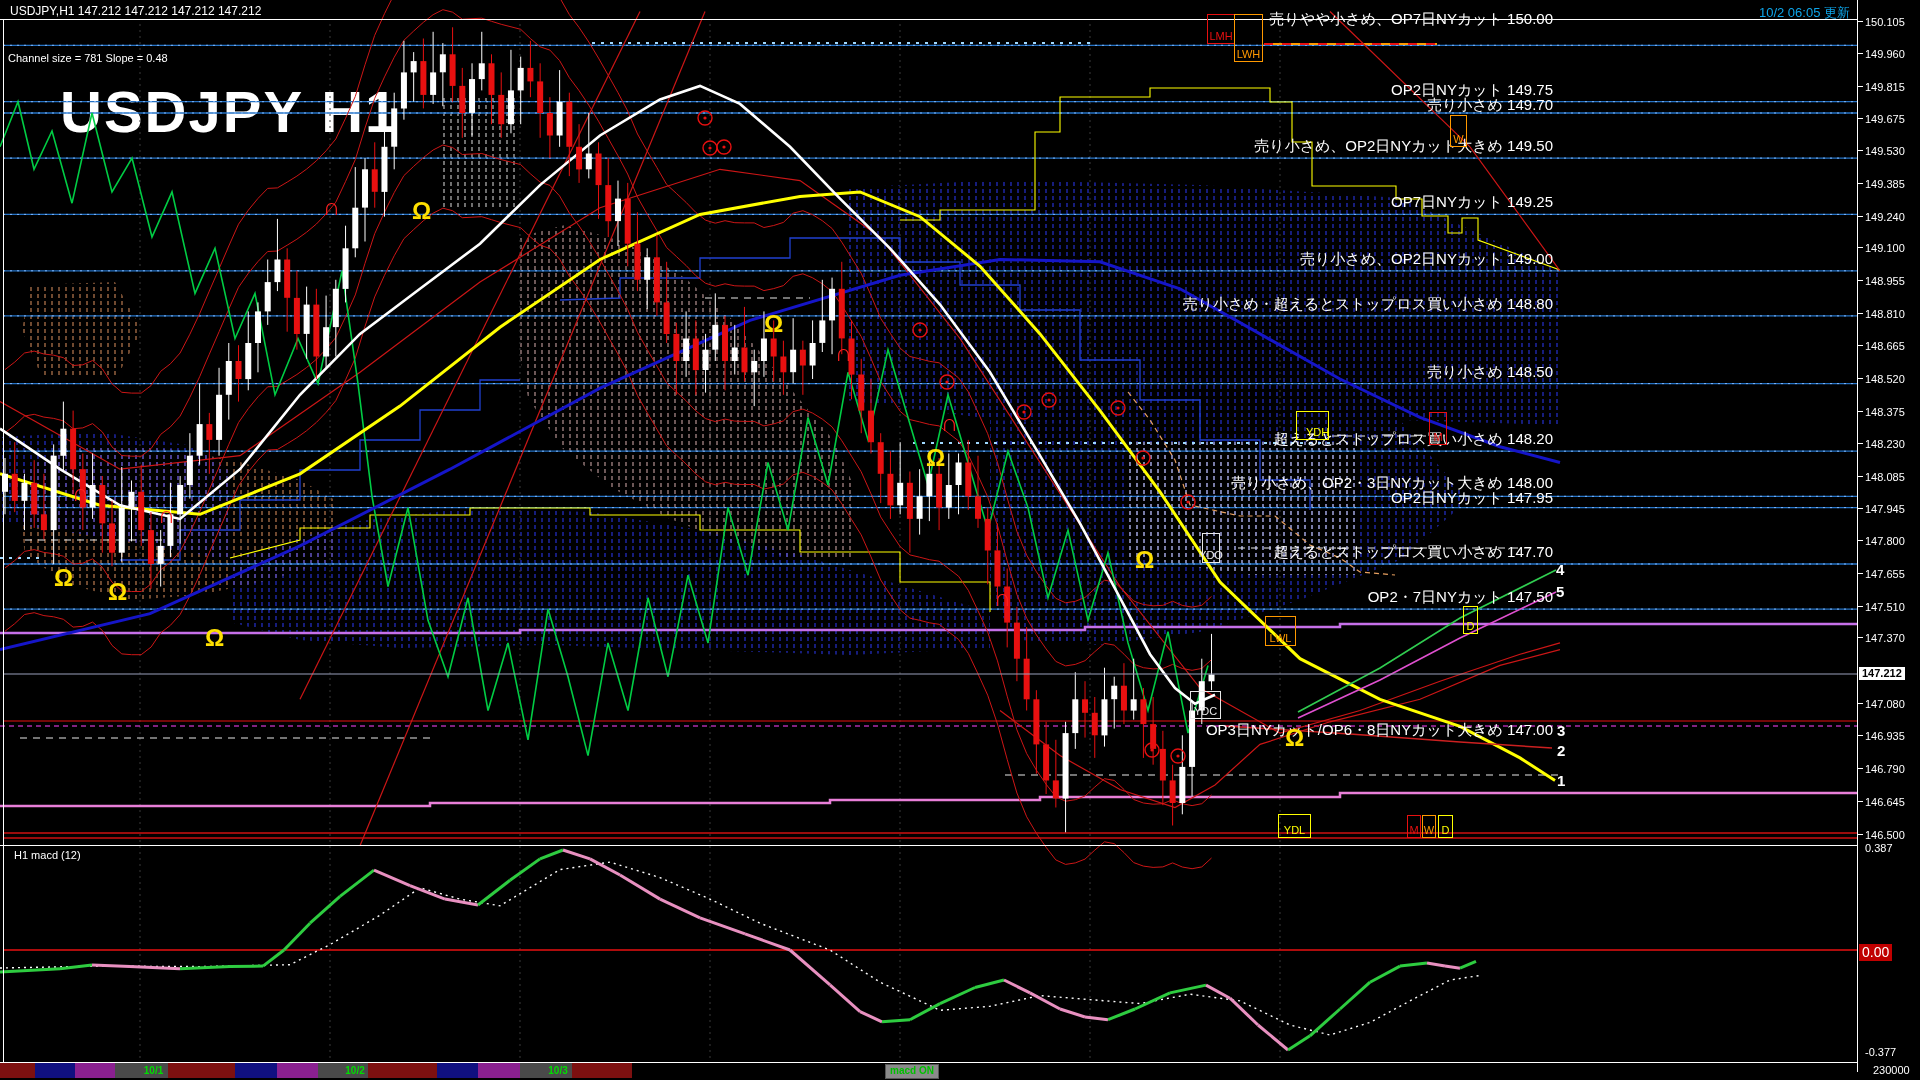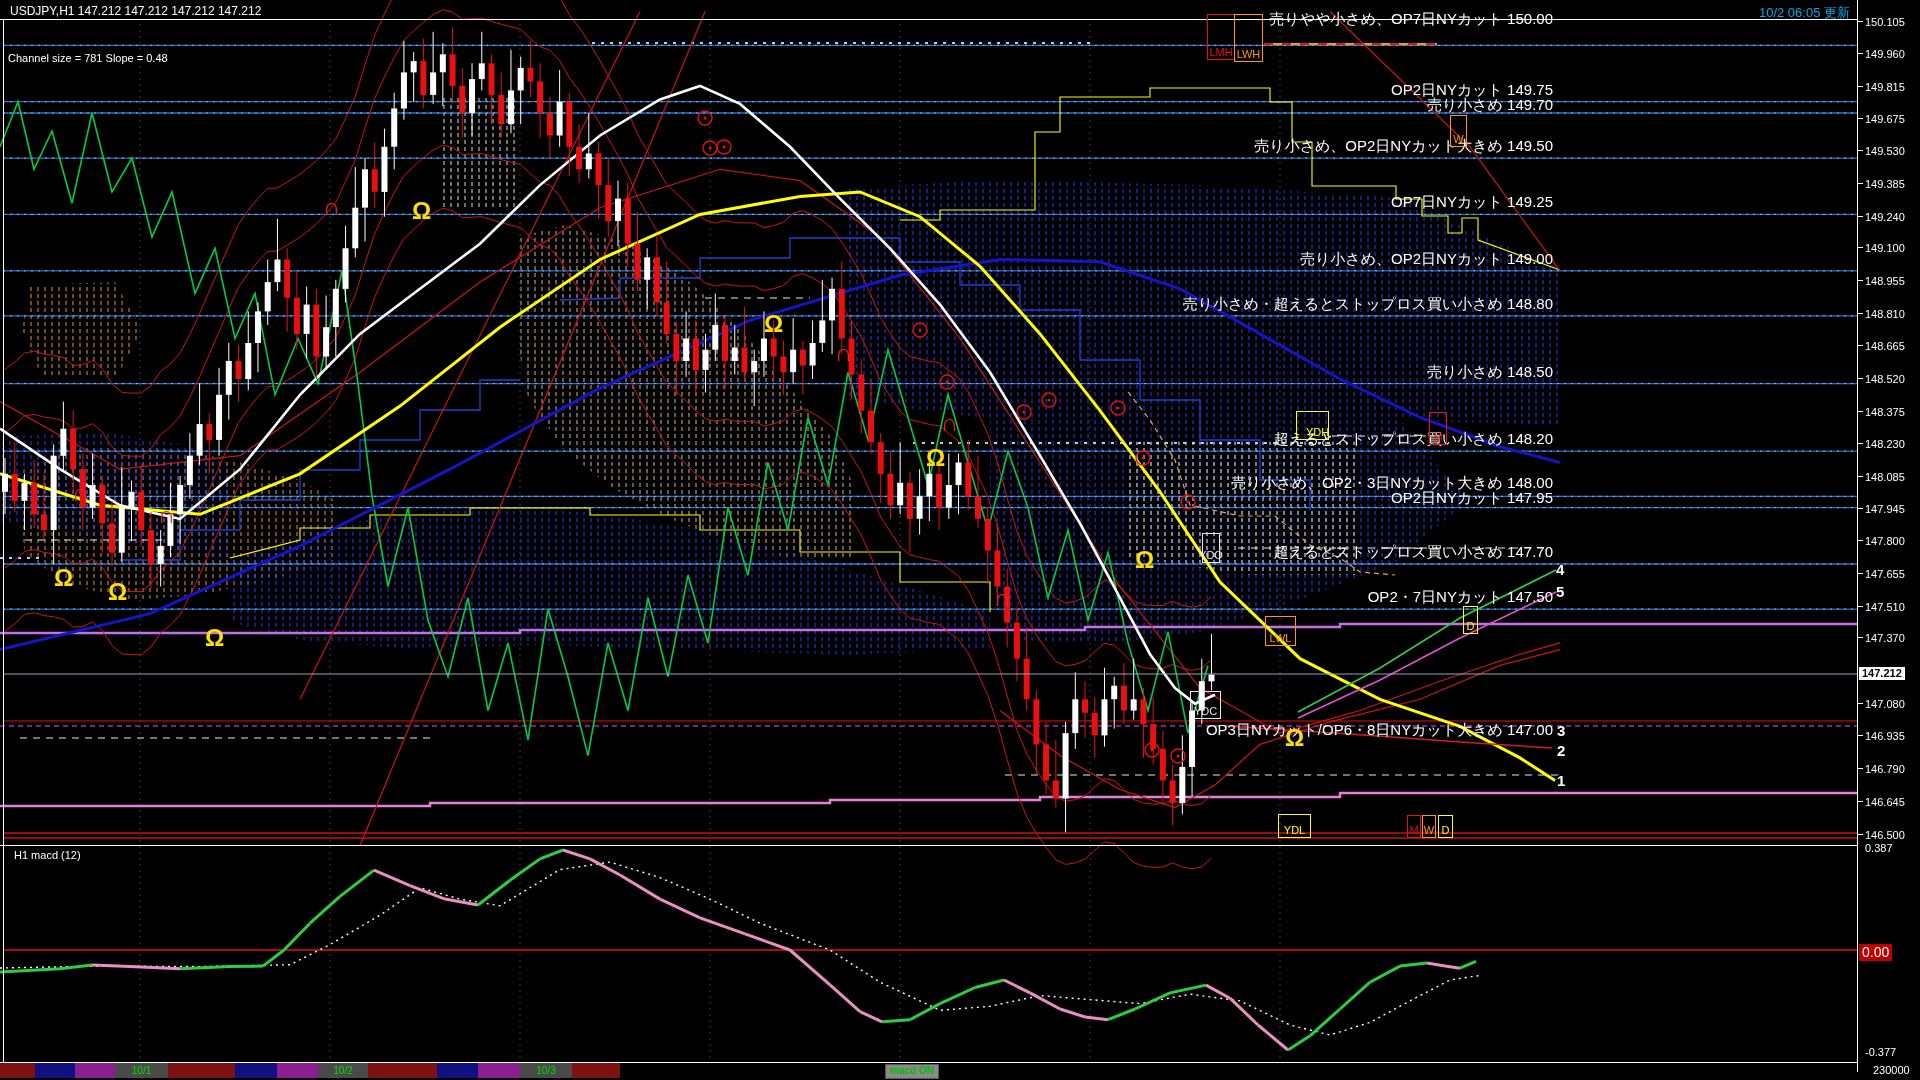--- a/index.html
+++ b/index.html
@@ -14,31 +14,32 @@
   .anno{position:absolute;font-size:15px;color:#fff;white-space:nowrap;z-index:4;text-align:right;}
   .axis{position:absolute;left:1857px;top:0;width:63px;height:1072px;background:#000;border-left:1px solid #fff;z-index:6;}
   .pricelabel{position:absolute;left:7px;font-size:11px;color:#fff;white-space:nowrap;}
   .pricelabel .tick{position:absolute;left:-7px;top:5px;width:5px;height:1px;background:#fff;}
   #curprice{position:absolute;left:1px;background:#fff;color:#000;font-weight:bold;font-size:11px;padding:0 3px 1px 3px;z-index:7;}
   #macdzero{position:absolute;left:1px;background:#c00000;color:#fff;font-size:14px;padding:0 3px 1px 3px;z-index:7;}
   .ibox{position:absolute;z-index:5;font-size:11px;display:flex;align-items:flex-end;justify-content:center;padding-bottom:1px;box-sizing:border-box;}
   .pnum{position:absolute;z-index:5;font-size:15px;font-weight:bold;color:#fff;}
   #timeline{position:absolute;left:0;top:1063px;width:1857px;height:15px;background:#000;z-index:5;}
   .tseg{position:absolute;top:0;height:15px;display:flex;align-items:center;justify-content:center;
-        font-size:10px;font-weight:normal;color:#00dd00;}
+        font-size:10px;font-weight:bold;color:#00dd00;padding-left:12px;}
   #macdon{position:absolute;left:885px;top:1064px;width:52px;height:13px;background:#8a8a8a;border:1px solid #555;
           color:#00c000;font-size:10px;font-weight:bold;text-align:center;line-height:12px;z-index:6;}
   #macdlabel{left:14px;top:849px;font-size:11px;color:#fff;z-index:5;}
   .frame{position:absolute;background:#fff;z-index:4;}
   .sym{position:absolute;z-index:4;font-weight:bold;}
 </style>
 </head>
 <body>
 
 <div id="stage">
+  <div class="abs" id="watermark">USDJPY H1</div>
 
   <svg id="chart" width="1920" height="1080" viewBox="0 0 1920 1080">
       <defs>
         <pattern id="patB" width="7" height="7" patternUnits="userSpaceOnUse">
           <line x1="3" y1="0" x2="3" y2="4" stroke="#2a35e8" stroke-width="1.2"></line>
         </pattern>
         <pattern id="patO" width="7" height="7" patternUnits="userSpaceOnUse">
           <line x1="3" y1="0" x2="3" y2="4" stroke="#d08858" stroke-width="1.2"></line>
         </pattern>
         <pattern id="patP" width="7" height="7" patternUnits="userSpaceOnUse">
@@ -468,21 +469,21 @@
       <div class="anno" style="right: 367px; top: 295px;">売り小さめ・超えるとストップロス買い小さめ 148.80</div>
       <div class="anno" style="right: 367px; top: 363px; margin-left: 33px;">売り小さめ 148.50</div>
       <div class="anno" style="right: 367px; top: 430px;">超えるとストップロス買い小さめ 148.20</div>
       <div class="anno" style="right: 367px; top: 474px;">売り小さめ、OP2・3日NYカット大きめ 148.00</div>
       <div class="anno" style="right: 367px; top: 489px;">OP2日NYカット 147.95</div>
       <div class="anno" style="right: 367px; top: 543px;">超えるとストップロス買い小さめ 147.70</div>
       <div class="anno" style="right: 367px; top: 588px;">OP2・7日NYカット 147.50</div>
       <div class="anno" style="right: 367px; top: 721px;">OP3日NYカット/OP6・8日NYカット大きめ 147.00</div>
     </div>
   <div id="boxes">
-      <div class="ibox" style="left: 1207px; top: 14px; width: 28px; height: 46px; border: 1px solid rgb(232, 16, 16); color: rgb(232, 16, 16);">LMH</div>
+      <div class="ibox" style="left: 1207px; top: 14px; width: 28px; height: 30px; border: 1px solid rgb(232, 16, 16); color: rgb(232, 16, 16);">LMH</div>
       <div class="ibox" style="left: 1234px; top: 14px; width: 29px; height: 48px; border: 1px solid rgb(255, 153, 0); color: rgb(255, 153, 0);">LWH</div>
       <div class="ibox" style="left: 1450px; top: 115px; width: 17px; height: 32px; border: 1px solid rgb(255, 153, 0); color: rgb(255, 153, 0);">W</div>
       <div class="ibox" style="left: 1296px; top: 411px; width: 33px; height: 29px; border: 1px solid rgb(255, 255, 0); color: rgb(255, 255, 0); padding-left: 10px;">YDH</div>
       <div class="ibox" style="left: 1429px; top: 412px; width: 18px; height: 33px; border: 1px solid rgb(232, 16, 16); color: rgb(232, 16, 16);">M</div>
       <div class="ibox" style="left: 1202px; top: 533px; width: 18px; height: 30px; border: 1px solid rgb(232, 232, 232); color: rgb(232, 232, 232);">YDO</div>
       <div class="ibox" style="left: 1265px; top: 616px; width: 31px; height: 30px; border: 1px solid rgb(255, 153, 0); color: rgb(255, 153, 0);">LWL</div>
       <div class="ibox" style="left: 1463px; top: 606px; width: 15px; height: 28px; border: 1px solid rgb(255, 255, 0); color: rgb(255, 255, 0);">D</div>
       <div class="ibox" style="left: 1190px; top: 691px; width: 31px; height: 28px; border: 1px solid rgb(232, 232, 232); color: rgb(232, 232, 232);">YDC</div>
       <div class="ibox" style="left: 1278px; top: 814px; width: 33px; height: 24px; border: 1px solid rgb(255, 255, 0); color: rgb(255, 255, 0);">YDL</div>
       <div class="ibox" style="left: 1407px; top: 815px; width: 14px; height: 23px; border: 1px solid rgb(232, 16, 16); color: rgb(232, 16, 16);">M</div>

